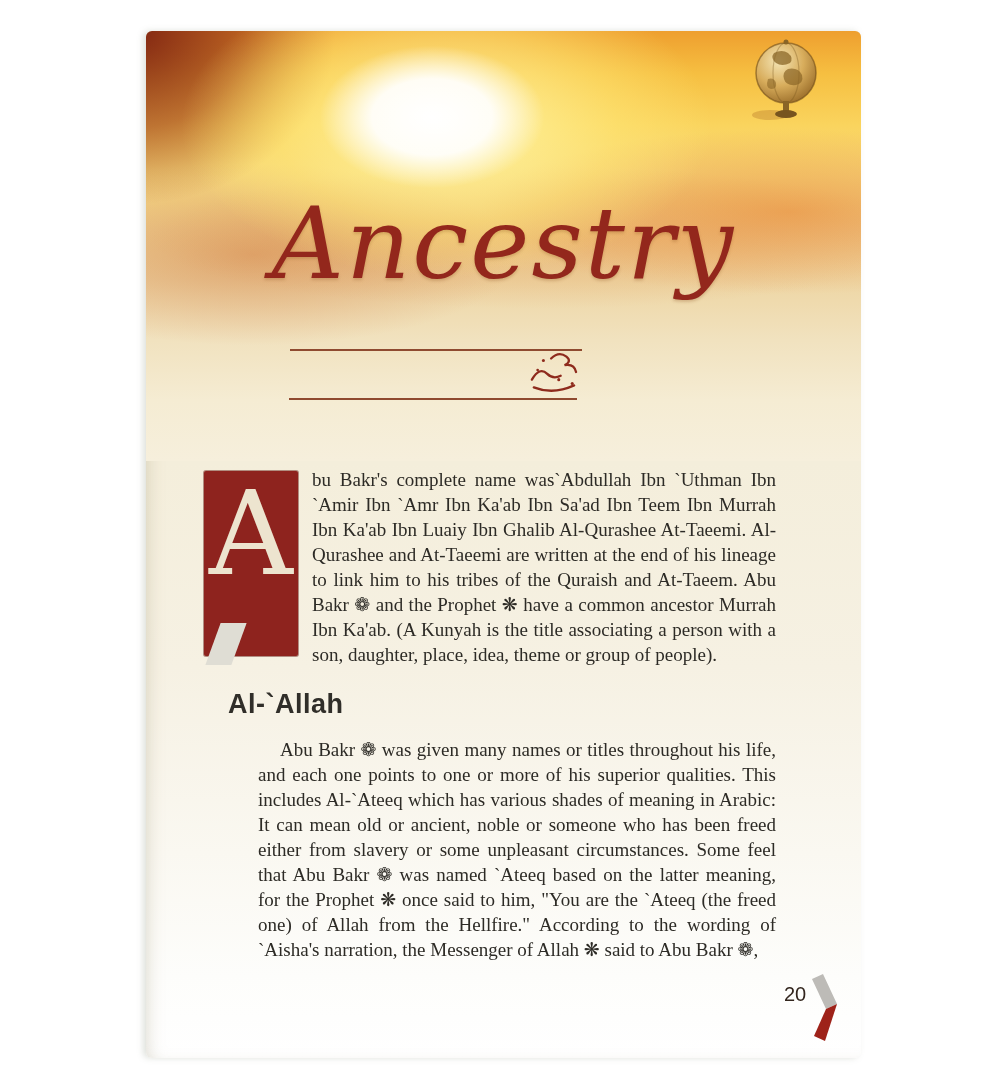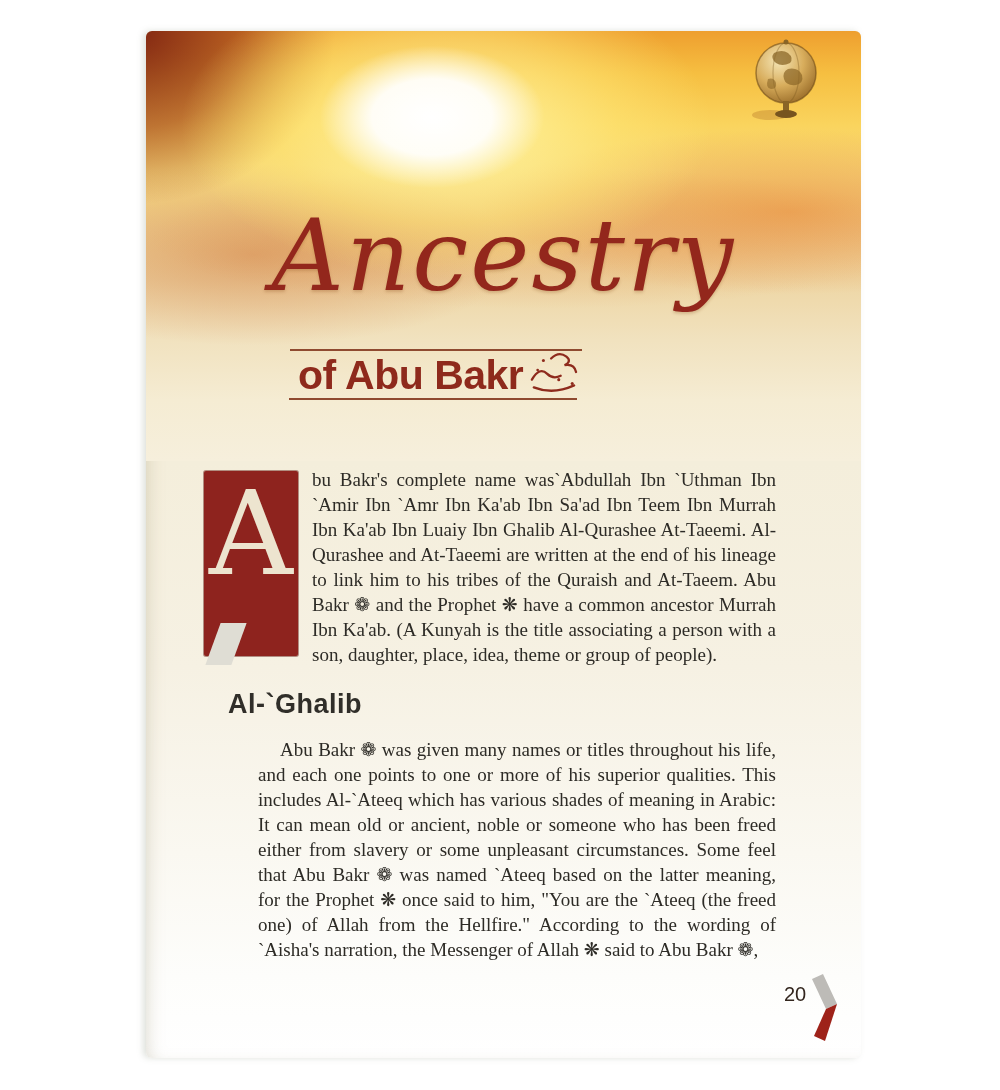--- a/index.html
+++ b/index.html
@@ -25,21 +25,20 @@
       radial-gradient(ellipse 380px 130px at 15% 52%, rgba(203,106,48,.45) 0%, rgba(203,106,48,0) 70%),
       radial-gradient(ellipse 430px 115px at 90% 42%, rgba(231,126,44,.55) 0%, rgba(231,126,44,0) 72%),
       radial-gradient(ellipse 520px 95px  at 55% 48%, rgba(222,130,58,.35) 0%, rgba(222,130,58,0) 75%),
       linear-gradient(180deg,#ee9f2f 0%,#f6bf41 10%,#fad45e 22%,#f6d87e 34%,#f0d495 46%,#eed6a4 58%,#f1e2bf 72%,#f5ecd3 86%,#f6efdc 100%);
   }
   .hero-title {
     position:absolute; left:0; right:0; top:148px; text-align:center;
     font-family:"DejaVu Serif", serif; font-style:italic; font-weight:500;
     font-size:100px; line-height:1.3; color:#93271c; letter-spacing:2px;
     text-shadow:0 2px 3px rgba(130,70,25,.25);
-    margin-top:12px;
   }
   .rule { position:absolute; height:2px; background:#8f4a30; }
   .rule-top    { left:144px; top:318px; width:292px; }
   .rule-bottom { left:143px; top:367px; width:288px; }
   .subtitle {
     position:absolute; left:152px; top:321px;
     font-family:"Liberation Sans", sans-serif; font-weight:700;
     font-size:41px; color:#8e2a1c; letter-spacing:-.5px; white-space:nowrap;
   }
   .calligraphy { position:absolute; left:378px; top:316px; width:58px; height:48px; }
@@ -97,21 +96,20 @@
         <path d="M40 30 q10 -2 14 6 q2 8 -6 10 q-10 1 -12 -6 q-2 -7 4 -10 Z" fill="#8a6526" opacity=".7"></path>
         <path d="M20 40 q6 -2 8 4 q1 6 -5 6 q-6 -1 -3 -10 Z" fill="#8a6526" opacity=".6"></path>
         <circle cx="38" cy="3" r="2.5" fill="#8a6526"></circle>
         <rect x="35" y="62" width="6" height="10" fill="#8a6526"></rect>
         <ellipse cx="38" cy="75" rx="11" ry="4" fill="#77541f"></ellipse>
       </svg>
 
       <div class="hero-title">Ancestry</div>
 
       <div class="rule rule-top"></div>
-      <div class="subtitle">of Abu Bakr</div>
       <svg class="calligraphy" viewBox="0 0 60 50">
         <g fill="none" stroke="#8e2a1c" stroke-width="2.4" stroke-linecap="round">
           <path d="M8 34 q8 -14 16 -6 q6 6 14 2"></path>
           <path d="M28 12 q8 -8 16 -2 q6 5 -2 9 q10 -2 12 7"></path>
           <path d="M10 42 q20 8 42 -2"></path>
         </g>
         <g fill="#8e2a1c">
           <circle cx="20" cy="14" r="1.6"></circle>
           <circle cx="36" cy="34" r="1.6"></circle>
           <circle cx="50" cy="38" r="1.6"></circle>
@@ -123,21 +121,21 @@
 
     <div class="body">
       <p class="para para-1">
         <span class="dropcap">
           <span class="dropcap-letter">A</span>
           <span class="dropcap-slash"></span>
         </span>
         <span>bu Bakr's complete name was`Abdullah Ibn `Uthman Ibn `Amir Ibn `Amr Ibn Ka'ab Ibn Sa'ad Ibn Teem Ibn Murrah Ibn Ka'ab Ibn Luaiy Ibn Ghalib Al-Qurashee At-Taeemi. Al-Qurashee and At-Taeemi are written at the end of his lineage to link him to his tribes of the Quraish and At-Taeem. Abu Bakr ❁ and the Prophet ❋ have a common ancestor Murrah Ibn Ka'ab. (A Kunyah is the title associating a person with a son, daughter, place, idea, theme or group of people).</span>
       </p>
 
-      <h2 class="section-heading">Al-`Ghalib</h2>
+      <h2 class="section-heading">Al-`Allah</h2>
 
       <p class="para para-2">Abu Bakr ❁ was given many names or titles throughout his life, and each one points to one or more of his superior qualities. This includes Al-`Ateeq which has various shades of meaning in Arabic: It can mean old or ancient, noble or someone who has been freed either from slavery or some unpleasant circumstances. Some feel that Abu Bakr ❁ was named `Ateeq based on the latter meaning, for the Prophet ❋ once said to him, "You are the `Ateeq (the freed one) of Allah from the Hellfire." According to the wording of `Aisha's narration, the Messenger of Allah ❋ said to Abu Bakr ❁,</p>
     </div>
 
     <span class="page-number">20</span>
     <svg class="chevron" viewBox="0 0 38 74">
       <polygon points="8,8 19,3 33,33 22,38" fill="#bdbbb7"></polygon>
       <polygon points="22,38 33,33 21,70 10,65" fill="#9e2219"></polygon>
     </svg>
 

